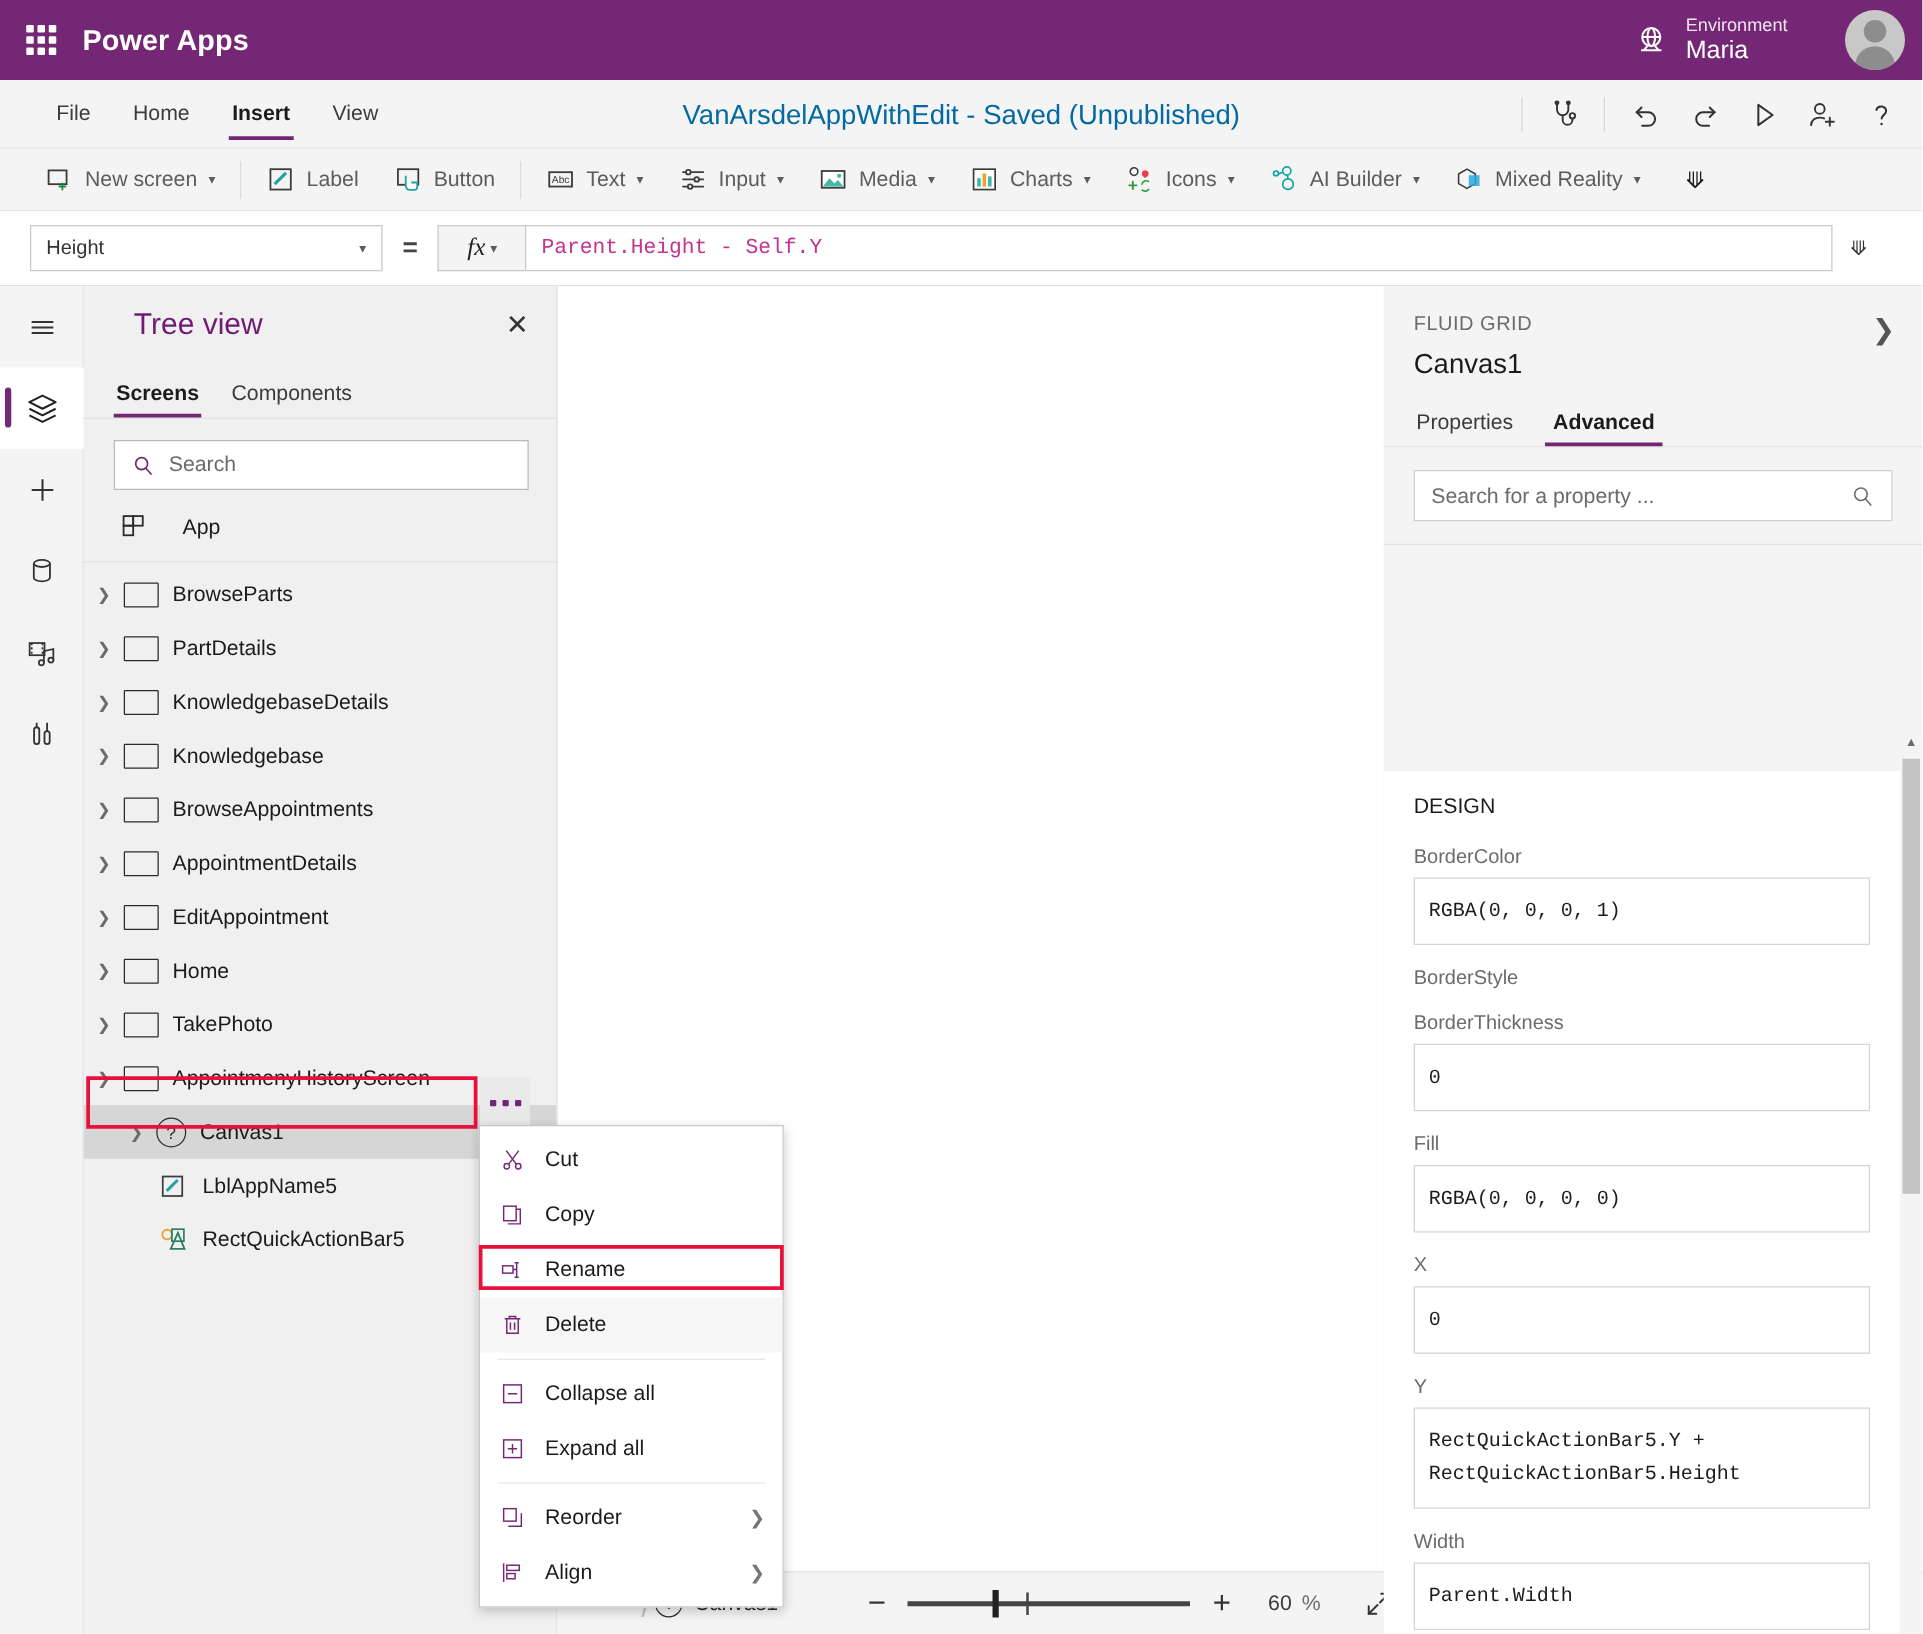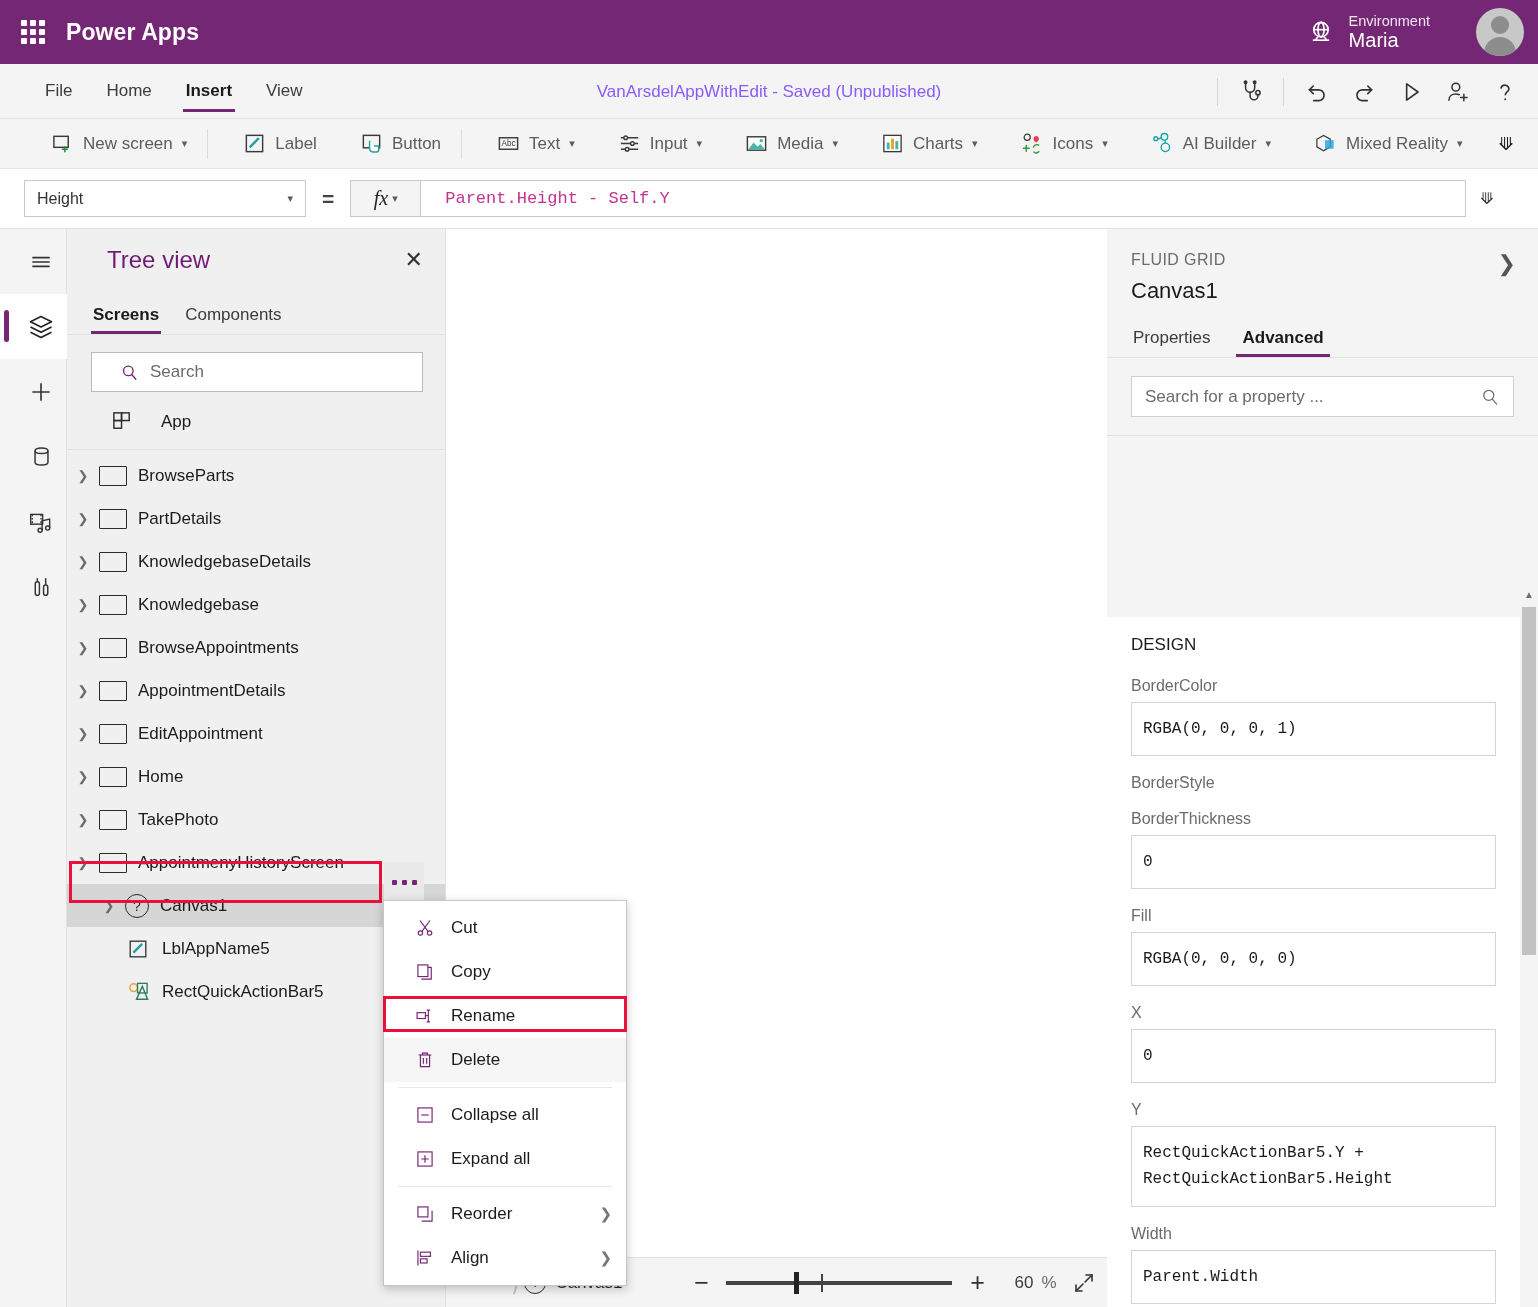--- a/index.html
+++ b/index.html
@@ -45,21 +45,21 @@
     display: flex; align-items: center; padding: 0 17px; font-size: 17px; color: #3b3b3b;
     cursor: pointer; position: relative;
   }
   .rtab:first-child { margin-left: 28px; }
   .rtab.active { font-weight: bold; color: #1b1b1b; }
   .rtab.active::after {
     content: ""; position: absolute; left: 14px; right: 14px; bottom: 6px; height: 3px; background: #742774;
   }
   .doc-title {
     position: absolute; left: 50%; transform: translateX(-50%); top: 0; height: 55px;
-    display: flex; align-items: center; font-size: 17px; color: #8b5cf6; white-space: nowrap;
+    display: flex; align-items: center; font-size: 22px; color: #0369a1; white-space: nowrap;
   }
   .cmd-right { position: absolute; right: 10px; top: 0; height: 55px; display: flex; align-items: center; }
   .vsep { width: 1px; height: 28px; background: #d6d6d6; margin: 0 9px; }
   .cmd-btn {
     width: 47px; height: 44px; display: flex; align-items: center; justify-content: center; cursor: pointer;
   }
 
   
   .insert-bar {
     position: absolute; left: 0; top: 119px; width: 1538px; height: 50px;
@@ -87,21 +87,21 @@
     font-size: 16px; color: #333; cursor: pointer;
   }
   .eq { margin: 0 16px; font-size: 21px; color: #444; font-weight: bold; }
   .fx-box {
     width: 70px; height: 37px; background: #f4f4f4; border: 1px solid #c9c9c9; border-right: none;
     display: flex; align-items: center; justify-content: center; gap: 4px; cursor: pointer;
   }
   .fx-glyph { font-family: "Liberation Serif", serif; font-style: italic; font-size: 20px; color: #222; }
   .formula-input {
     height: 37px; width: 1046px; border: 1px solid #c9c9c9; background: #ffffff;
-    display: flex; align-items: center; padding-left: 24px;
+    display: flex; align-items: center; padding-left: 12px;
     font-family: "Liberation Mono", monospace; font-size: 17px; color: #c2348e; white-space: pre;
   }
   .formula-chev { margin-left: 14px; font-size: 16px; color: #333; cursor: pointer; }
 
   
   .rail {
     position: absolute; left: 0; top: 229px; width: 67px; height: 1078px;
     background: #f4f4f4; border-right: 1px solid #e1e1e1;
   }
   .rail-item {
@@ -222,21 +222,21 @@
     height: 44px; display: flex; align-items: center; gap: 16px; padding: 0 16px; cursor: pointer;
     font-size: 17px; color: #1b1b1b; position: relative;
   }
   .ctx-item.highlight { background: #f6f6f6; }
   .ctx-sep { height: 1px; background: #e6e6e6; margin: 5px 14px; }
   .ctx-sub { position: absolute; right: 14px; font-size: 15px; color: #767676; }
   .ctx-del-outline {
     position: absolute; left: 383px; top: 996px; width: 244px; height: 36px;
     border: 3px solid #e8113c; pointer-events: none; z-index: 21;
   }
-  .ico { display: inline-flex; align-items: center; justify-content: center; margin-left: 15px; }
+  .ico { display: inline-flex; align-items: center; justify-content: center; }
 </style>
 </head>
 <body>
 
 <div class="app">
 
   <div class="suite-header">
     <div class="waffle">
       <div class="waffle-grid">
           <i></i>

